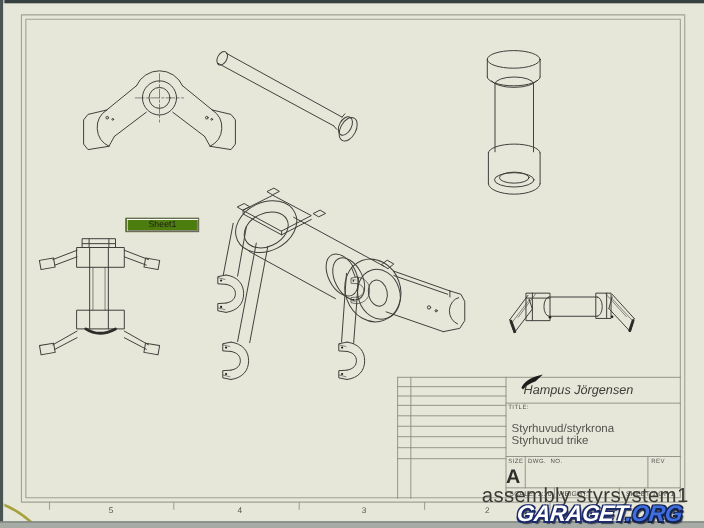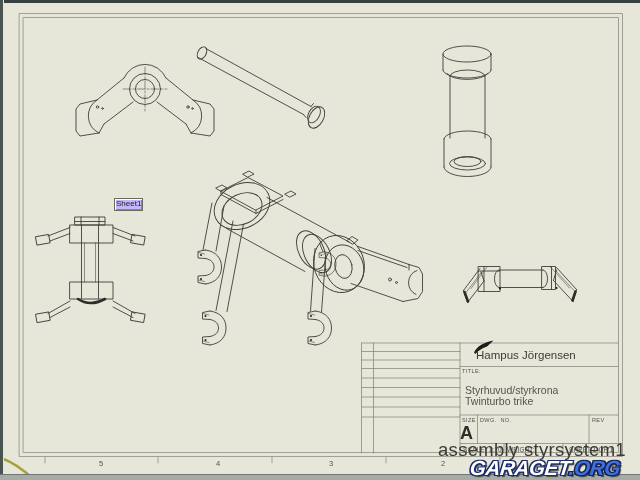--- a/index.html
+++ b/index.html
@@ -22,23 +22,23 @@
   .olive{stroke:#a6a23b;stroke-width:2.4;}
   
   .t{position:absolute;color:#4c4c46;line-height:1;white-space:pre;}
   .zone{font-size:7.5px;color:#55554e;width:12px;text-align:center;}
   .lbl{font-size:5.5px;letter-spacing:.4px;color:#55534e;}
   .small{font-size:6.3px;letter-spacing:.2px;color:#4c4a45;}
   .author{font-size:11.5px;color:#3d3d39;}
   .ttl{font-size:10.5px;color:#55534e;}
   .dwgno{font-size:18.5px;letter-spacing:.3px;color:#3a3a36;}
   .sizeval{font-size:18px;font-weight:bold;color:#2e2e2a;}
-  .sheet-tab{position:absolute;left:114px;top:198px;background:#c4b5fd;border:1px solid #6b6b5a;
+  .sheet-tab{position:absolute;left:114px;top:198px;background:#4d7c0f;border:1px solid #6b6b5a;
      box-shadow:inset 1px 1px 0 #ffffff, inset -1px -1px 0 #8a8a78;
-     font-size:8px;color:#1c1c1a;padding:1px 1px;line-height:1.1;}
+     font-size:8px;color:#1c1c1a;padding:1px 20px;line-height:1.1;}
   .logo{position:absolute;left:470px;top:456px;font-style:italic;font-weight:900;font-size:20.5px;
      letter-spacing:-.3px;transform:skewX(-6deg);white-space:nowrap;}
   .logo .g1{color:#ffffff;text-shadow:-1.3px -1.3px 0 #1b2a6b,1.3px -1.3px 0 #1b2a6b,-1.3px 1.3px 0 #1b2a6b,1.3px 1.3px 0 #1b2a6b,2px 2px 1px #44484a;}
   .logo .g2{color:#3e6fe0;text-shadow:-1.3px -1.3px 0 #16224f,1.3px -1.3px 0 #16224f,-1.3px 1.3px 0 #16224f,1.3px 1.3px 0 #16224f,2px 2px 1px #44484a;}
 </style>
 </head>
 <body>
 
 <div id="screen">
 
@@ -181,24 +181,24 @@
   <div class="chrome-left2"></div>
   <div class="chrome-bottom"></div>
 
   <div class="sheet-tab">Sheet1</div>
 
   <div class="t zone" style="left:95px;top:459.5px;">5</div>
   <div class="t zone" style="left:212px;top:459.5px;">4</div>
   <div class="t zone" style="left:325px;top:459.5px;">3</div>
   <div class="t zone" style="left:437px;top:459.5px;">2</div>
 
-  <div class="t author" style="left:476px;top:350px;">Hampus Jörgensen</div>
+  <div class="t author" style="left:476px;top:350px;font-style:italic;">Hampus Jörgensen</div>
   <div class="t lbl" style="left:462px;top:369px;">TITLE:</div>
   <div class="t ttl" style="left:465px;top:385px;text-align:center;">Styrhuvud/styrkrona</div>
-  <div class="t ttl" style="left:465px;top:395.5px;">Twinturbo trike</div>
+  <div class="t ttl" style="left:465px;top:395.5px;">Styrhuvud trike</div>
   <div class="t lbl" style="left:462px;top:417.5px;">SIZE</div>
   <div class="t lbl" style="left:480px;top:417.5px;">DWG.  NO.</div>
   <div class="t lbl" style="left:592px;top:417.5px;">REV</div>
   <div class="t dwgno" style="left:438px;top:426px;margin-top:15px;">assembly styrsystem1</div>
   <div class="t sizeval" style="left:460px;top:424px;">A</div>
   <div class="t small" style="left:463px;top:446.5px;">SCALE: 1:10</div>
   <div class="t small" style="left:507px;top:446.5px;">WEIGHT:</div>
   <div class="t small" style="left:569px;top:446.5px;">SHEET 1 OF 1</div>
 
   <div class="logo"><span class="g1">GARAGET</span><span class="g2">.ORG</span></div>

